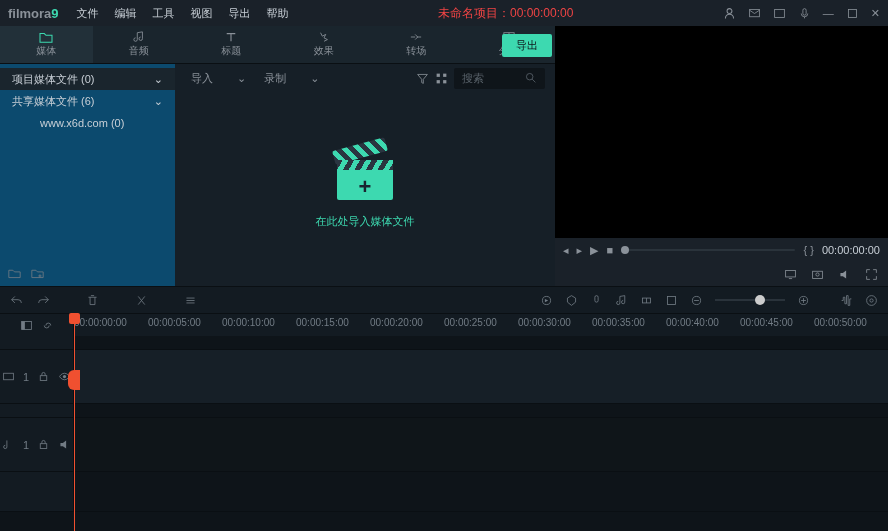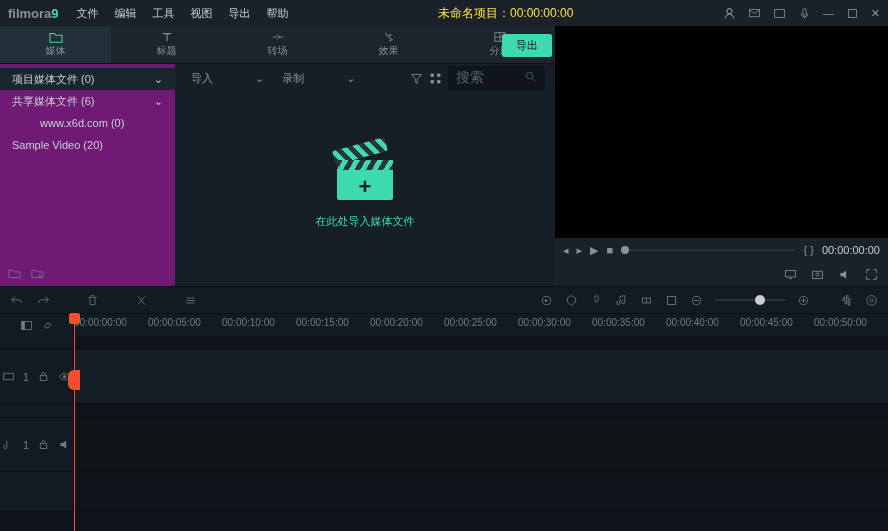--- a/index.html
+++ b/index.html
@@ -2,42 +2,42 @@
 <html><head>
 <meta charset="utf-8">
 <style>
 *{margin:0;padding:0;box-sizing:border-box;font-family:"Microsoft YaHei",Arial,sans-serif}
 body{background:#0e1419;color:#ccc;width:888px;height:531px;overflow:hidden;font-size:11px}
 .titlebar{height:26px;background:#1a2129;display:flex;align-items:center;padding:13px 8px}
 .logo{color:#8a9199;font-size:13px;font-weight:600;margin-right:18px}
 .logo .nine{color:#3dd9b0}
 .menu{display:flex;gap:16px;color:#c8cfd6}
 .menu span{cursor:pointer}
-.proj-title{flex:1;text-align:center;color:#fde047;font-size:12px}
+.proj-title{flex:1;text-align:center;color:#ef4444;font-size:12px}
 .sys-icons{display:flex;gap:12px;color:#8a9199;align-items:center}
 .sys-icons>*{cursor:pointer}
 .main{display:flex;height:260px}
 .left-panel{width:555px;background:#161f27;display:flex;flex-direction:column}
 .tabs{display:flex;height:38px;background:#1a252d;border-bottom:1px solid #0a0f13}
 .tab{flex:1;display:flex;flex-direction:column;align-items:center;justify-content:center;gap:1px;color:#8a9199;cursor:pointer;font-size:10px}
 .tab.active{background:#223039}
 .tab-icon{width:14px;height:12px}
 .content{flex:1;display:flex}
-.sidebar{width:175px;background:#701a75;padding:4px 0;position:relative}
+.sidebar{width:175px;background:#0c4a6e;padding:4px 0;position:relative}
 .side-item{padding:2px 12px;color:#c8cfd6;cursor:pointer;display:flex;justify-content:space-between;align-items:center;font-size:11px;line-height:18px}
 .side-sub{padding-left:24px;color:#3dd9b0}
 .side-item.sel{background:#1a252d}
 .side-bottom{position:absolute;bottom:6px;left:8px;display:flex;gap:10px;color:#727c85}
 .media-area{flex:1;display:flex;flex-direction:column}
 .media-tools{height:28px;display:flex;align-items:center;padding:0 10px;gap:6px;color:#8a9199}
-.dd{display:flex;align-items:center;gap:42px;padding:2px 6px;cursor:pointer}
+.dd{display:flex;align-items:center;gap:24px;padding:2px 6px;cursor:pointer}
 .export-top{position:absolute;right:336px;top:34px}
 .export-btn{background:#3dd9b0;color:#0e1419;padding:4px 14px;border-radius:2px;font-size:11px;cursor:pointer;font-weight:500}
 .spacer{flex:1}
-.search-box{background:#0f151a;padding:3px 8px;border-radius:2px;display:flex;align-items:center;gap:40px;color:#5a636b;font-size:14px}
+.search-box{background:#0f151a;padding:3px 8px;border-radius:2px;display:flex;align-items:center;gap:40px;color:#5a636b;font-size:11px}
 .drop-zone{flex:1;display:flex;flex-direction:column;align-items:center;justify-content:center;color:#3dd9b0}
 .clapperboard{width:56px;height:52px;margin-bottom:12px;position:relative}
 .clap-top{position:absolute;width:54px;height:14px;background:repeating-linear-gradient(60deg,#2a3540 0 5px,#3dd9b0 5px 10px);top:-6px;left:-4px;transform:rotate(-15deg);border-radius:2px}
 .clap-body{position:absolute;width:56px;height:40px;background:#3dd9b0;top:10px;border-radius:2px}
 .clap-stripe{position:absolute;width:56px;height:10px;top:10px;background:repeating-linear-gradient(120deg,#2a3540 0 5px,#3dd9b0 5px 10px)}
 .clap-plus{position:absolute;top:24px;left:0;width:56px;text-align:center;color:#1a2530;font-size:22px;font-weight:bold}
 .preview{width:333px;background:#000;display:flex;flex-direction:column}
 .video{flex:1;background:#000}
 .pv-controls{height:24px;background:#1a2129;display:flex;align-items:center;padding:0 8px;gap:8px;color:#8a9199}
 .pv-slider{flex:1;height:2px;background:#2a333b;position:relative;border-radius:1px}
@@ -115,56 +115,61 @@
   <div class="left-panel">
     <div class="tabs">
       <div class="tab active">
           <svg class="tab-icon" viewBox="0 0 16 14">
             <path d="M1 3h5l2 2h7v8H1z" fill="none" stroke="#3dd9b0" stroke-width="1.2"></path>
           </svg>
           <span>媒体</span>
         </div>
       <div class="tab">
           <svg class="tab-icon" viewBox="0 0 16 14">
+            <path d="M6 2v8a2 2 0 11-2-2M6 2l6-1v8a2 2 0 11-2-2" fill="none" stroke="currentColor"></path>
+          </svg>
+          <span>音频</span>
+        </div>
+      <div class="tab">
+          <svg class="tab-icon" viewBox="0 0 16 14">
             <path d="M3 3h10M8 3v9" stroke="currentColor" stroke-width="1.3"></path>
           </svg>
           <span>标题</span>
         </div>
       <div class="tab">
           <svg class="tab-icon" viewBox="0 0 16 14">
+            <path d="M4 2l2 4 4-2-2 4 4 2-4 2" fill="none" stroke="currentColor"></path>
+          </svg>
+          <span>效果</span>
+        </div>
+      <div class="tab">
+          <svg class="tab-icon" viewBox="0 0 16 14">
             <path d="M2 7h5m2 0h5M7 4l3 3-3 3" fill="none" stroke="currentColor"></path>
           </svg>
           <span>转场</span>
-        </div>
-      <div class="tab">
-          <svg class="tab-icon" viewBox="0 0 16 14">
-            <path d="M4 2l2 4 4-2-2 4 4 2-4 2" fill="none" stroke="currentColor"></path>
-          </svg>
-          <span>效果</span>
         </div>
       <div class="tab">
           <svg class="tab-icon" viewBox="0 0 16 14">
             <rect x="2" y="2" width="12" height="10" fill="none" stroke="currentColor"></rect>
             <path d="M8 2v10M2 7h12" stroke="currentColor"></path>
           </svg>
           <span>分屏</span>
         </div>
     </div>
     <div class="content">
       <div class="sidebar">
         <div class="side-item sel">
             <span>项目媒体文件 (0)</span>
             <span>⌄</span>
           </div>
         <div class="side-item">
             <span>共享媒体文件 (6)</span>
             <span>⌄</span>
           </div>
         <div class="side-item" style="padding-left:40px">www.x6d.com (0)</div>
-        <div class="side-item">Sample Video (20)</div>
         <div class="side-bottom">
           <span class="ico">
               <svg viewBox="0 0 16 16">
                 <path d="M1 4h5l2 2h7v7H1z" fill="none" stroke="currentColor"></path>
               </svg>
             </span>
           <span class="ico">
               <svg viewBox="0 0 16 16">
                 <path d="M1 4h5l2 2h7v7H1zM11 9v4M9 11h4" fill="none" stroke="currentColor"></path>
               </svg>

